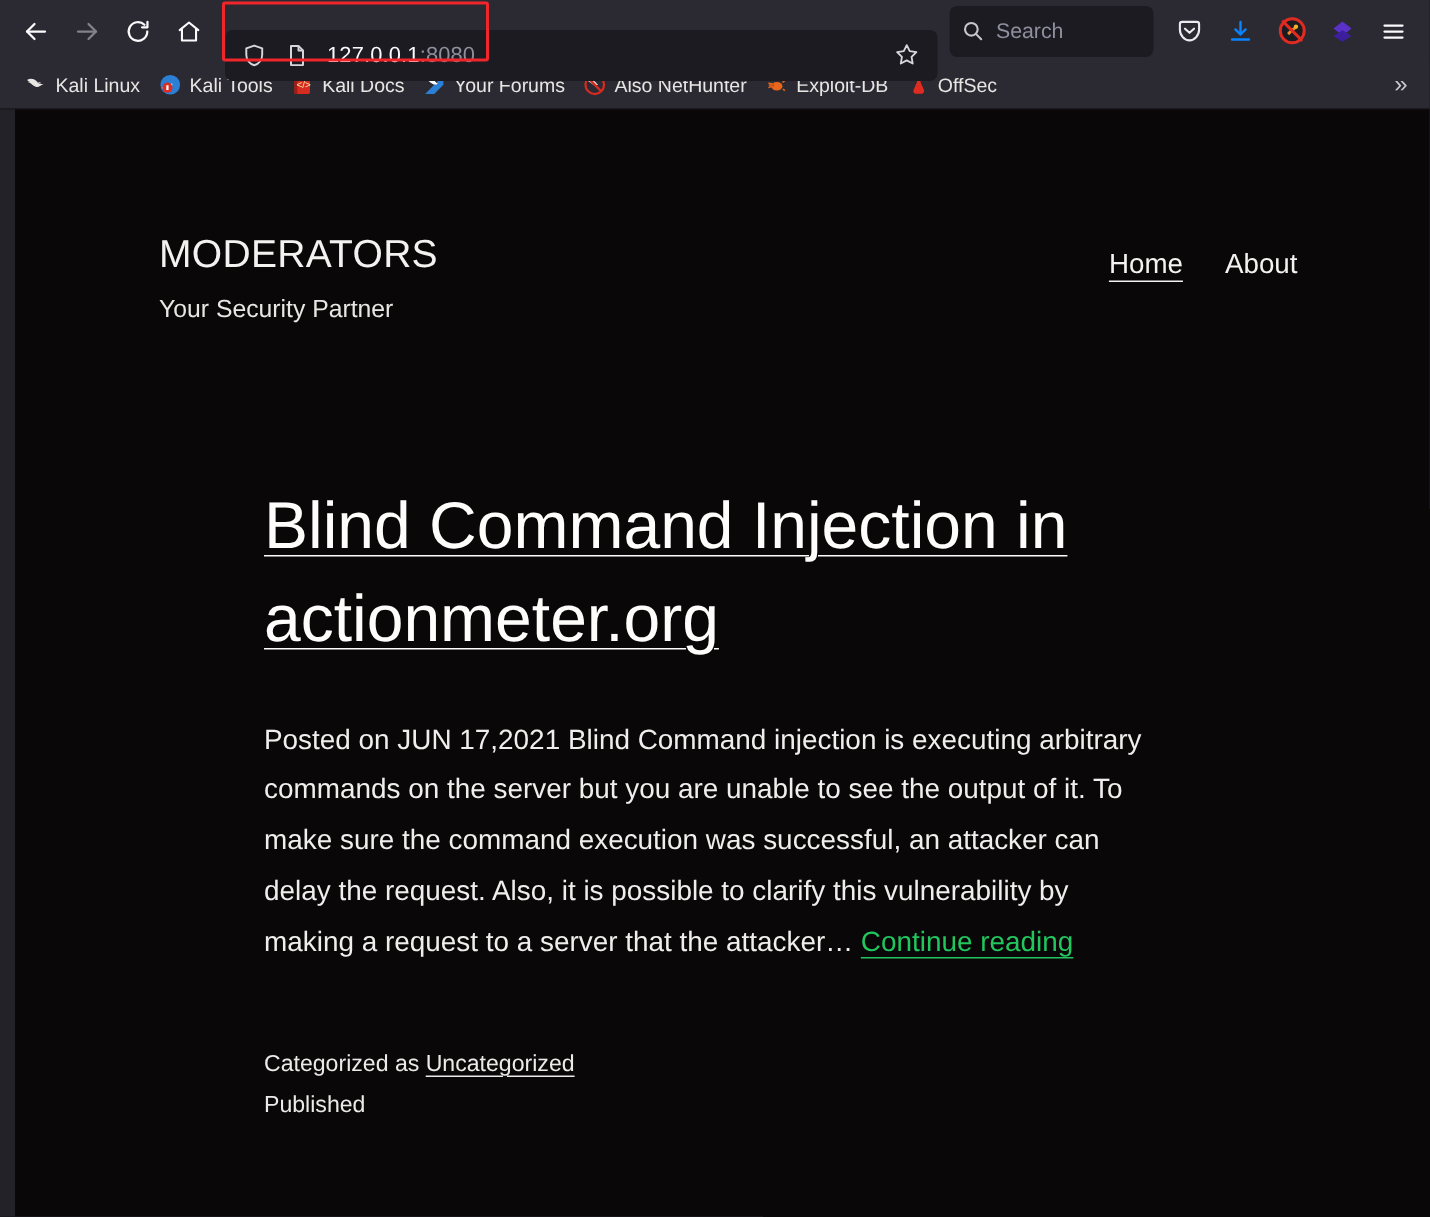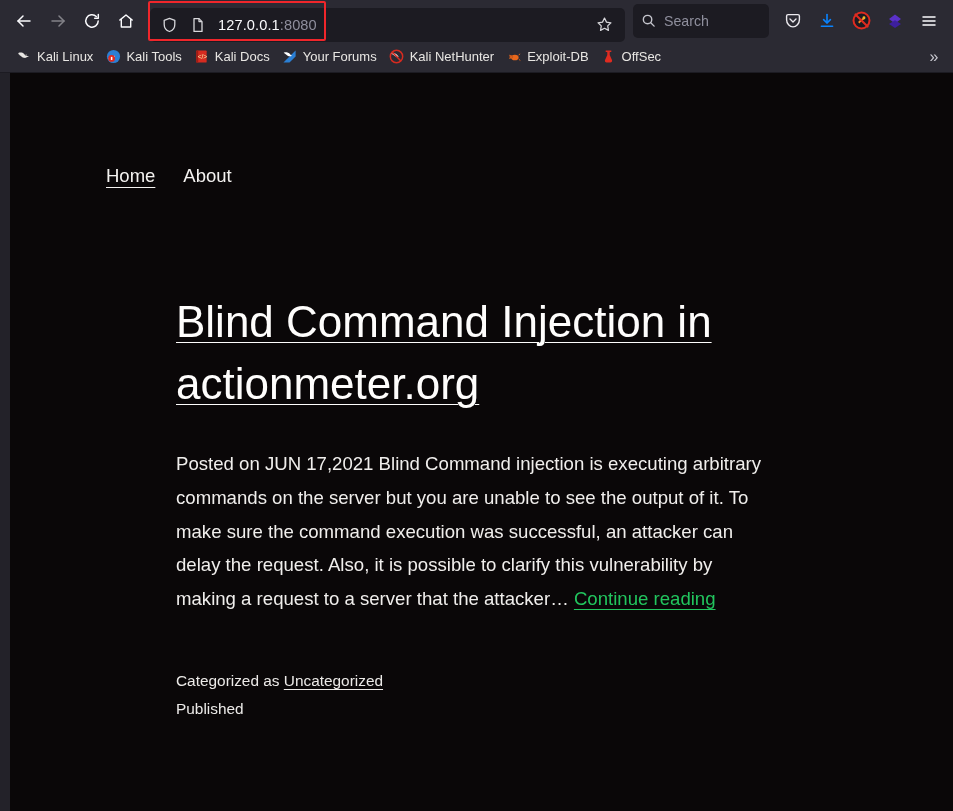--- a/index.html
+++ b/index.html
@@ -37,21 +37,21 @@
 
   #urlbar-wrap {
     position: relative;
     flex: 1 1 auto;
     margin-left: 6px;
     margin-right: 6px;
     height: 34px;
   }
   #urlbar {
     position: absolute;
-    left: 0; top: 4px;
+    left: 0; top: 16px;
     width: 100%; height: 34px;
     background: #1c1b22;
     border-radius: 5px;
     display: flex;
     align-items: center;
     padding: 0 6px;
     gap: 3px;
     text-align: right;
   }
   
@@ -404,21 +404,21 @@
     </div>
 
     <div class="bookmark">
       <span class="bm-icon">
         <svg width="15" height="15" viewBox="0 0 16 16">
           <circle cx="8" cy="8" r="6.6" fill="none" stroke="#d62b20" stroke-width="1.6"></circle>
           <path d="M2.2 5c2.1-1 4.6-.6 6.1.9.7.7 1.1 1.6 2.2 2-1 .5-2.2.6-3.3.2C5.8 7.6 4.7 6.2 3.2 5.4z" fill="#e8e6e3"></path>
           <path d="M3.3 3.3 12.7 12.7" stroke="#d62b20" stroke-width="1.6"></path>
         </svg>
       </span>
-      <span class="bm-label">Kali NetHunter</span>
+      <span class="bm-label">Also NetHunter</span>
     </div>
 
     <div class="bookmark">
       <span class="bm-icon">
         <svg width="15" height="15" viewBox="0 0 16 16">
           <ellipse cx="8.4" cy="9" rx="4" ry="3" fill="#e8671c"></ellipse>
           <ellipse cx="4.6" cy="8.2" rx="2" ry="1.6" fill="#c4551a"></ellipse>
           <path d="M2.4 6.6 5 7.8M2.4 10 5 9.2M12.4 6.4l1.6-1.2M12.6 11l1.6 1.2" stroke="#e8671c" stroke-width="1"></path>
         </svg>
       </span>
@@ -438,20 +438,24 @@
     <div id="bookmarks-overflow">»</div>
   </div>
 </div>
 
 <div id="page-viewport">
   <div id="sidebar-strip"></div>
 
   <div id="page-content">
 
     <header id="site-header">
+      <div id="site-branding">
+        <h1 id="site-title">MODERATORS</h1>
+        <p id="site-tagline">Your Security Partner</p>
+      </div>
       <nav id="site-nav">
         <a class="nav-link current" href="#">Home</a>
         <a class="nav-link" href="#">About</a>
       </nav>
     </header>
 
     <article id="article">
       <h2 id="post-title">
         <a href="#">Blind Command Injection in actionmeter.org</a>
       </h2>

